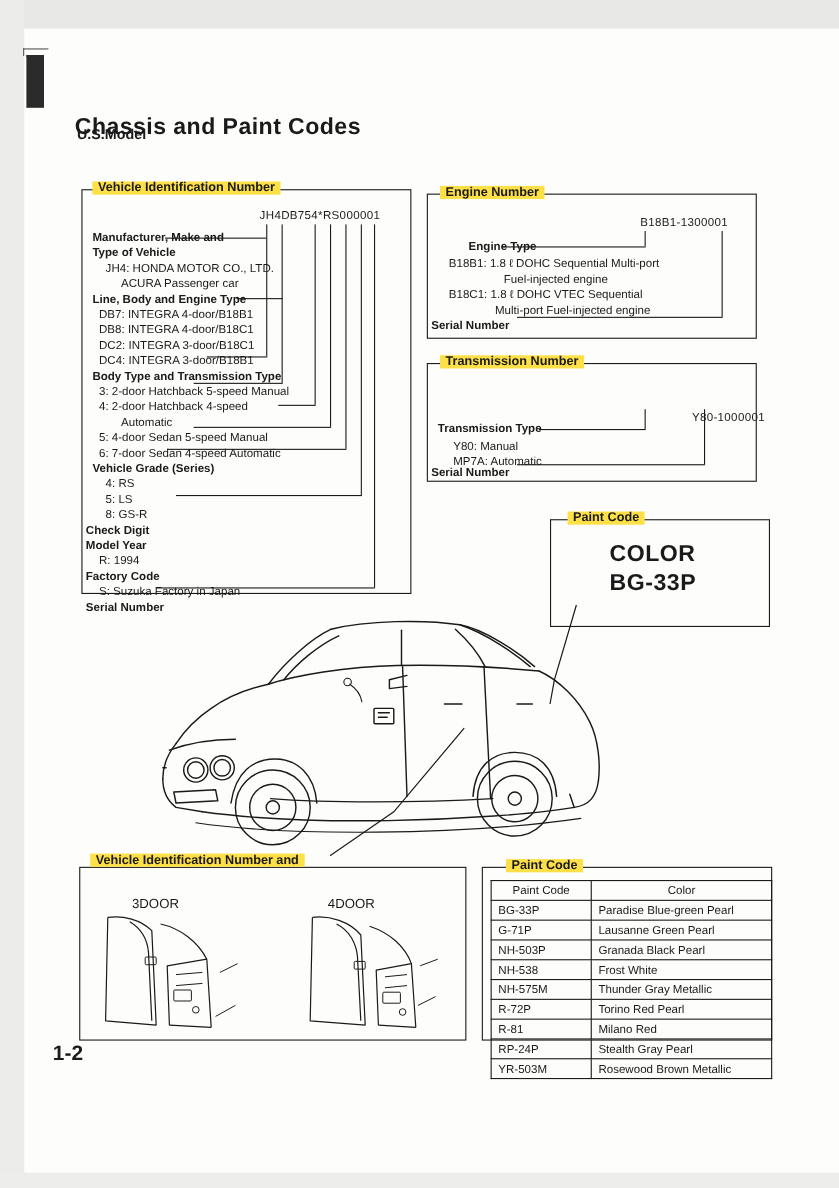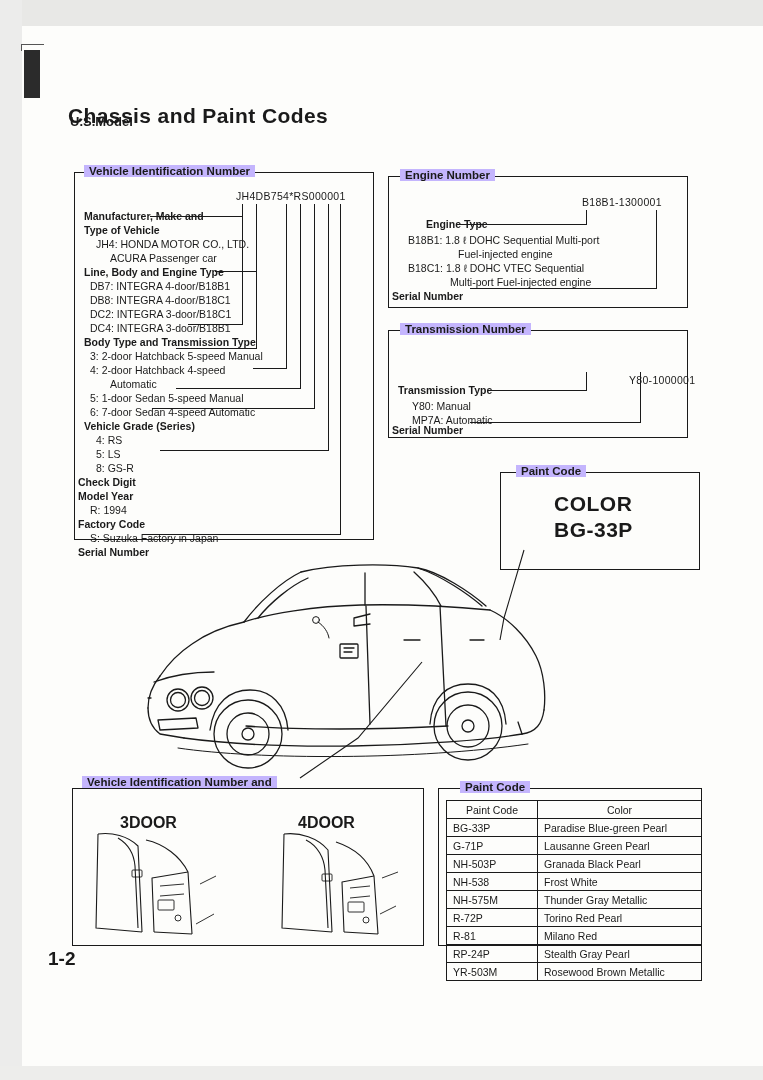--- a/index.html
+++ b/index.html
@@ -63,21 +63,21 @@
   }
 
   
   .box {
     position: absolute;
     border: 1px solid #1a1a1a;
     box-sizing: border-box;
   }
   .box-label {
     position: absolute;
-    background: #c4b5fd;
+    background: #fde047;
     font-size: 11.5px;
     font-weight: bold;
     padding: 0 5px;
     white-space: nowrap;
   }
 
   .mono-code {
     font-family: "Liberation Sans", sans-serif;
     font-size: 11.5px;
     letter-spacing: 0.3px;
@@ -135,22 +135,22 @@
     font-weight: bold;
   }
 
   svg { display: block; }
   .illus {
     position: absolute;
   }
 
   .door-label {
     position: absolute;
-    font-size: 16px;
-    font-weight: bold;
+    font-size: 12px;
+    font-weight: normal;
   }
 </style>
 </head>
 <body>
 
 <div id="page">
 
   <div class="scan-edge-top"></div>
   <div class="scan-edge-left"></div>
   <div class="scan-edge-bottom"></div>
@@ -188,21 +188,21 @@
   <div class="lbl" style="left:110px; top:252px;">ACURA Passenger car</div>
   <div class="lbl b" style="left:84px;  top:266px;">Line, Body and Engine Type</div>
   <div class="lbl" style="left:90px;  top:280px;">DB7: INTEGRA 4-door/B18B1</div>
   <div class="lbl" style="left:90px;  top:294px;">DB8: INTEGRA 4-door/B18C1</div>
   <div class="lbl" style="left:90px;  top:308px;">DC2: INTEGRA 3-door/B18C1</div>
   <div class="lbl" style="left:90px;  top:322px;">DC4: INTEGRA 3-door/B18B1</div>
   <div class="lbl b" style="left:84px;  top:336px;">Body Type and Transmission Type</div>
   <div class="lbl" style="left:90px;  top:350px;">3: 2-door Hatchback 5-speed Manual</div>
   <div class="lbl" style="left:90px;  top:364px;">4: 2-door Hatchback 4-speed</div>
   <div class="lbl" style="left:110px; top:378px;">Automatic</div>
-  <div class="lbl" style="left:90px;  top:392px;">5: 1-door Sedan 5-speed Manual</div>
+  <div class="lbl" style="left:90px;  top:392px;">5: 4-door Sedan 5-speed Manual</div>
   <div class="lbl" style="left:90px;  top:406px;">6: 7-door Sedan 4-speed Automatic</div>
   <div class="lbl b" style="left:84px;  top:420px;">Vehicle Grade (Series)</div>
   <div class="lbl" style="left:96px;  top:434px;">4: RS</div>
   <div class="lbl" style="left:96px;  top:448px;">5: LS</div>
   <div class="lbl" style="left:96px;  top:462px;">8: GS-R</div>
   <div class="lbl b" style="left:78px;  top:476px;">Check Digit</div>
   <div class="lbl b" style="left:78px;  top:490px;">Model Year</div>
   <div class="lbl" style="left:90px;  top:504px;">R: 1994</div>
   <div class="lbl b" style="left:78px;  top:518px;">Factory Code</div>
   <div class="lbl" style="left:90px;  top:532px;">S: Suzuka Factory in Japan</div>

